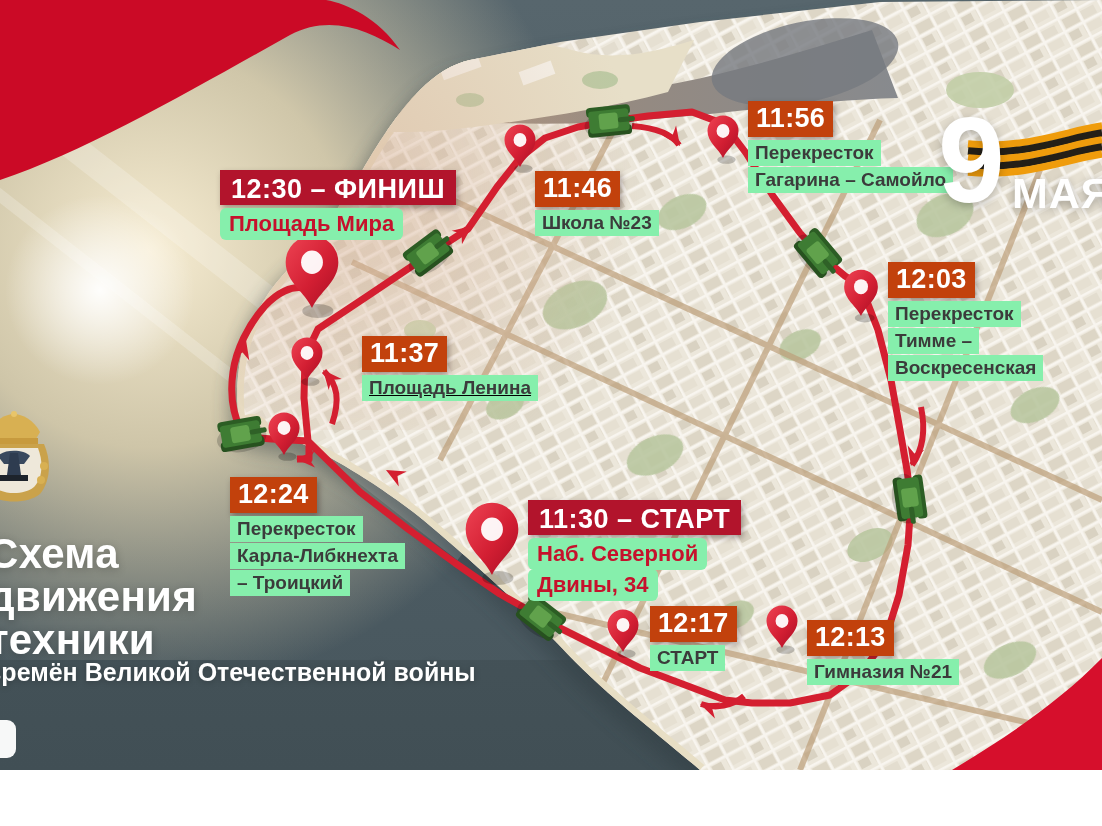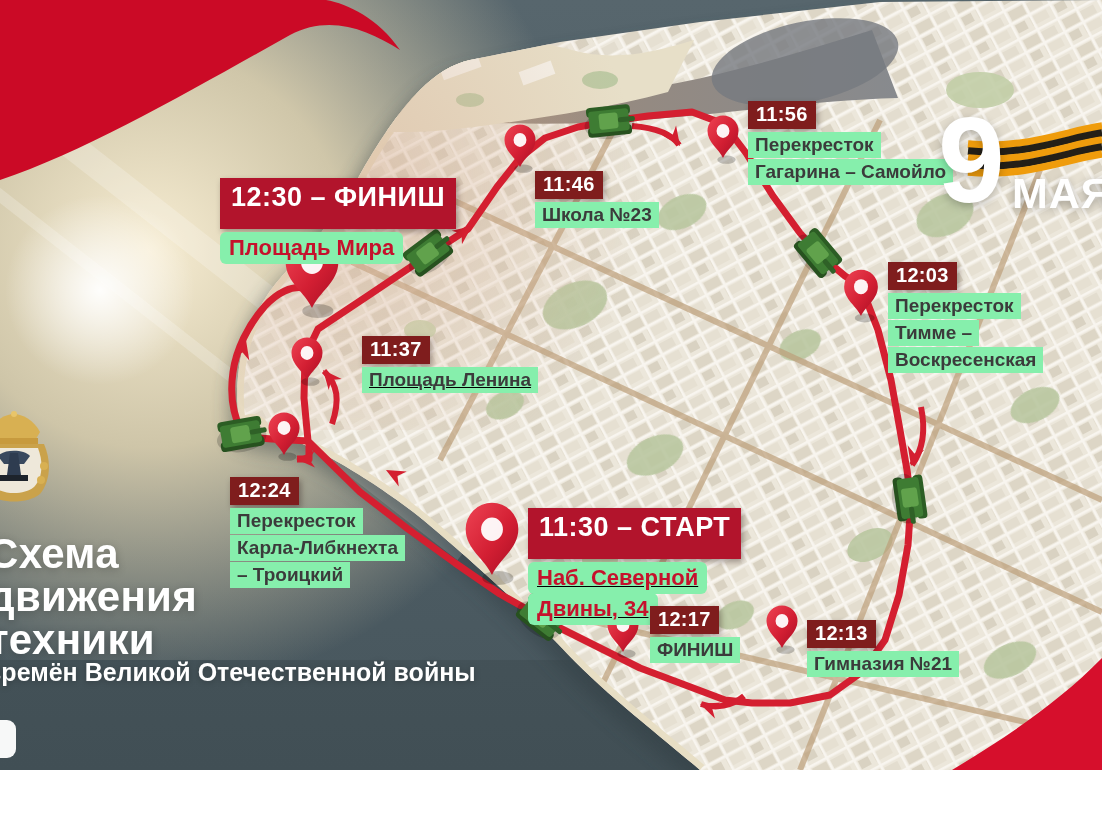--- a/index.html
+++ b/index.html
@@ -1,27 +1,27 @@
 <!DOCTYPE html>
 <html><head>
 <meta charset="utf-8">
 <style>
   html,body{margin:0;padding:0;background:#888;}
   .canvas{position:relative;width:1102px;height:826px;overflow:hidden;background:#fff;
           font-family:"Liberation Sans",sans-serif;}
   .scene{position:absolute;left:0;top:0;}
   .overlay{position:absolute;left:0;top:0;width:1102px;height:770px;}
   .grp{position:absolute;}
-  .badge{display:inline-block;background:#7f1d1d;color:#fff;font-weight:800;font-size:20px;
+  .badge{display:inline-block;background:#c2410c;color:#fff;font-weight:800;font-size:27px;
          padding:2px 8px 3px;box-shadow:2px 3px 6px rgba(30,10,10,.35);letter-spacing:.3px;}
   .loc{margin-top:3px;max-width:230px;}
   .loc span{background:#86efac;color:#3b3b3b;font-size:19px;font-weight:600;line-height:1.42;
             padding:2px 7px 3px;white-space:pre-line;
             -webkit-box-decoration-break:clone;box-decoration-break:clone;}
-  .big .badge{background:#b2142c;font-size:27px;padding:4px 11px 16px;letter-spacing:.5px;margin-top:8px;}
+  .big .badge{background:#b2142c;font-size:27px;padding:4px 11px 0;letter-spacing:.5px;}
   .big .loc span{color:#c6112c;font-size:22px;font-weight:700;padding:3px 9px 4px;border-radius:6px;}
   .title{position:absolute;left:-12px;top:532px;color:#fff;font-weight:800;font-size:42px;
          line-height:43px;white-space:pre-line;letter-spacing:.3px;
          text-shadow:0 2px 8px rgba(0,0,0,.25);}
   .subtitle{position:absolute;left:-14px;top:658px;color:#fff;font-weight:600;font-size:25px;
             text-shadow:0 1px 6px rgba(0,0,0,.25);}
   .footer-text{position:absolute;left:30px;top:739px;color:#c5cfcd;font-size:18.5px;
                font-weight:400;opacity:.92;}
   .footer-tile{position:absolute;left:-16px;top:720px;width:32px;height:38px;border-radius:9px;
                background:#fff;opacity:.96;}
@@ -249,21 +249,21 @@
   </g>
 </svg>
 
 <div class="overlay">
 
   <div class="grp big" style="left:220px;top:170px;">
     <div><span class="badge">12:30 – ФИНИШ</span></div>
     <div class="loc"><span>Площадь Мира</span></div>
   </div>
 
-  <div class="grp big" style="left:528px;top:500px;text-decoration:underline;">
+  <div class="grp big" style="left:528px;top:500px;">
     <div><span class="badge">11:30 – СТАРТ</span></div>
     <div class="loc"><span>Наб. Северной Двины, 34</span></div>
   </div>
 
   <div class="grp" style="left:362px;top:336px;text-decoration:underline;">
     <div><span class="badge">11:37</span></div>
     <div class="loc"><span>Площадь Ленина</span></div>
   </div>
 
   <div class="grp" style="left:535px;top:171px;">
@@ -283,21 +283,21 @@
 Тимме – Воскресенская</span></div>
   </div>
 
   <div class="grp" style="left:807px;top:620px;">
     <div><span class="badge">12:13</span></div>
     <div class="loc"><span>Гимназия №21</span></div>
   </div>
 
   <div class="grp" style="left:650px;top:606px;">
     <div><span class="badge">12:17</span></div>
-    <div class="loc"><span>ФИНИШ</span></div>
+    <div class="loc"><span>СТАРТ</span></div>
   </div>
 
   <div class="grp" style="left:230px;top:477px;">
     <div><span class="badge">12:24</span></div>
     <div class="loc"><span>Перекресток
 Карла-Либкнехта
 – Троицкий</span></div>
   </div>
 
   <div class="title">Схема

